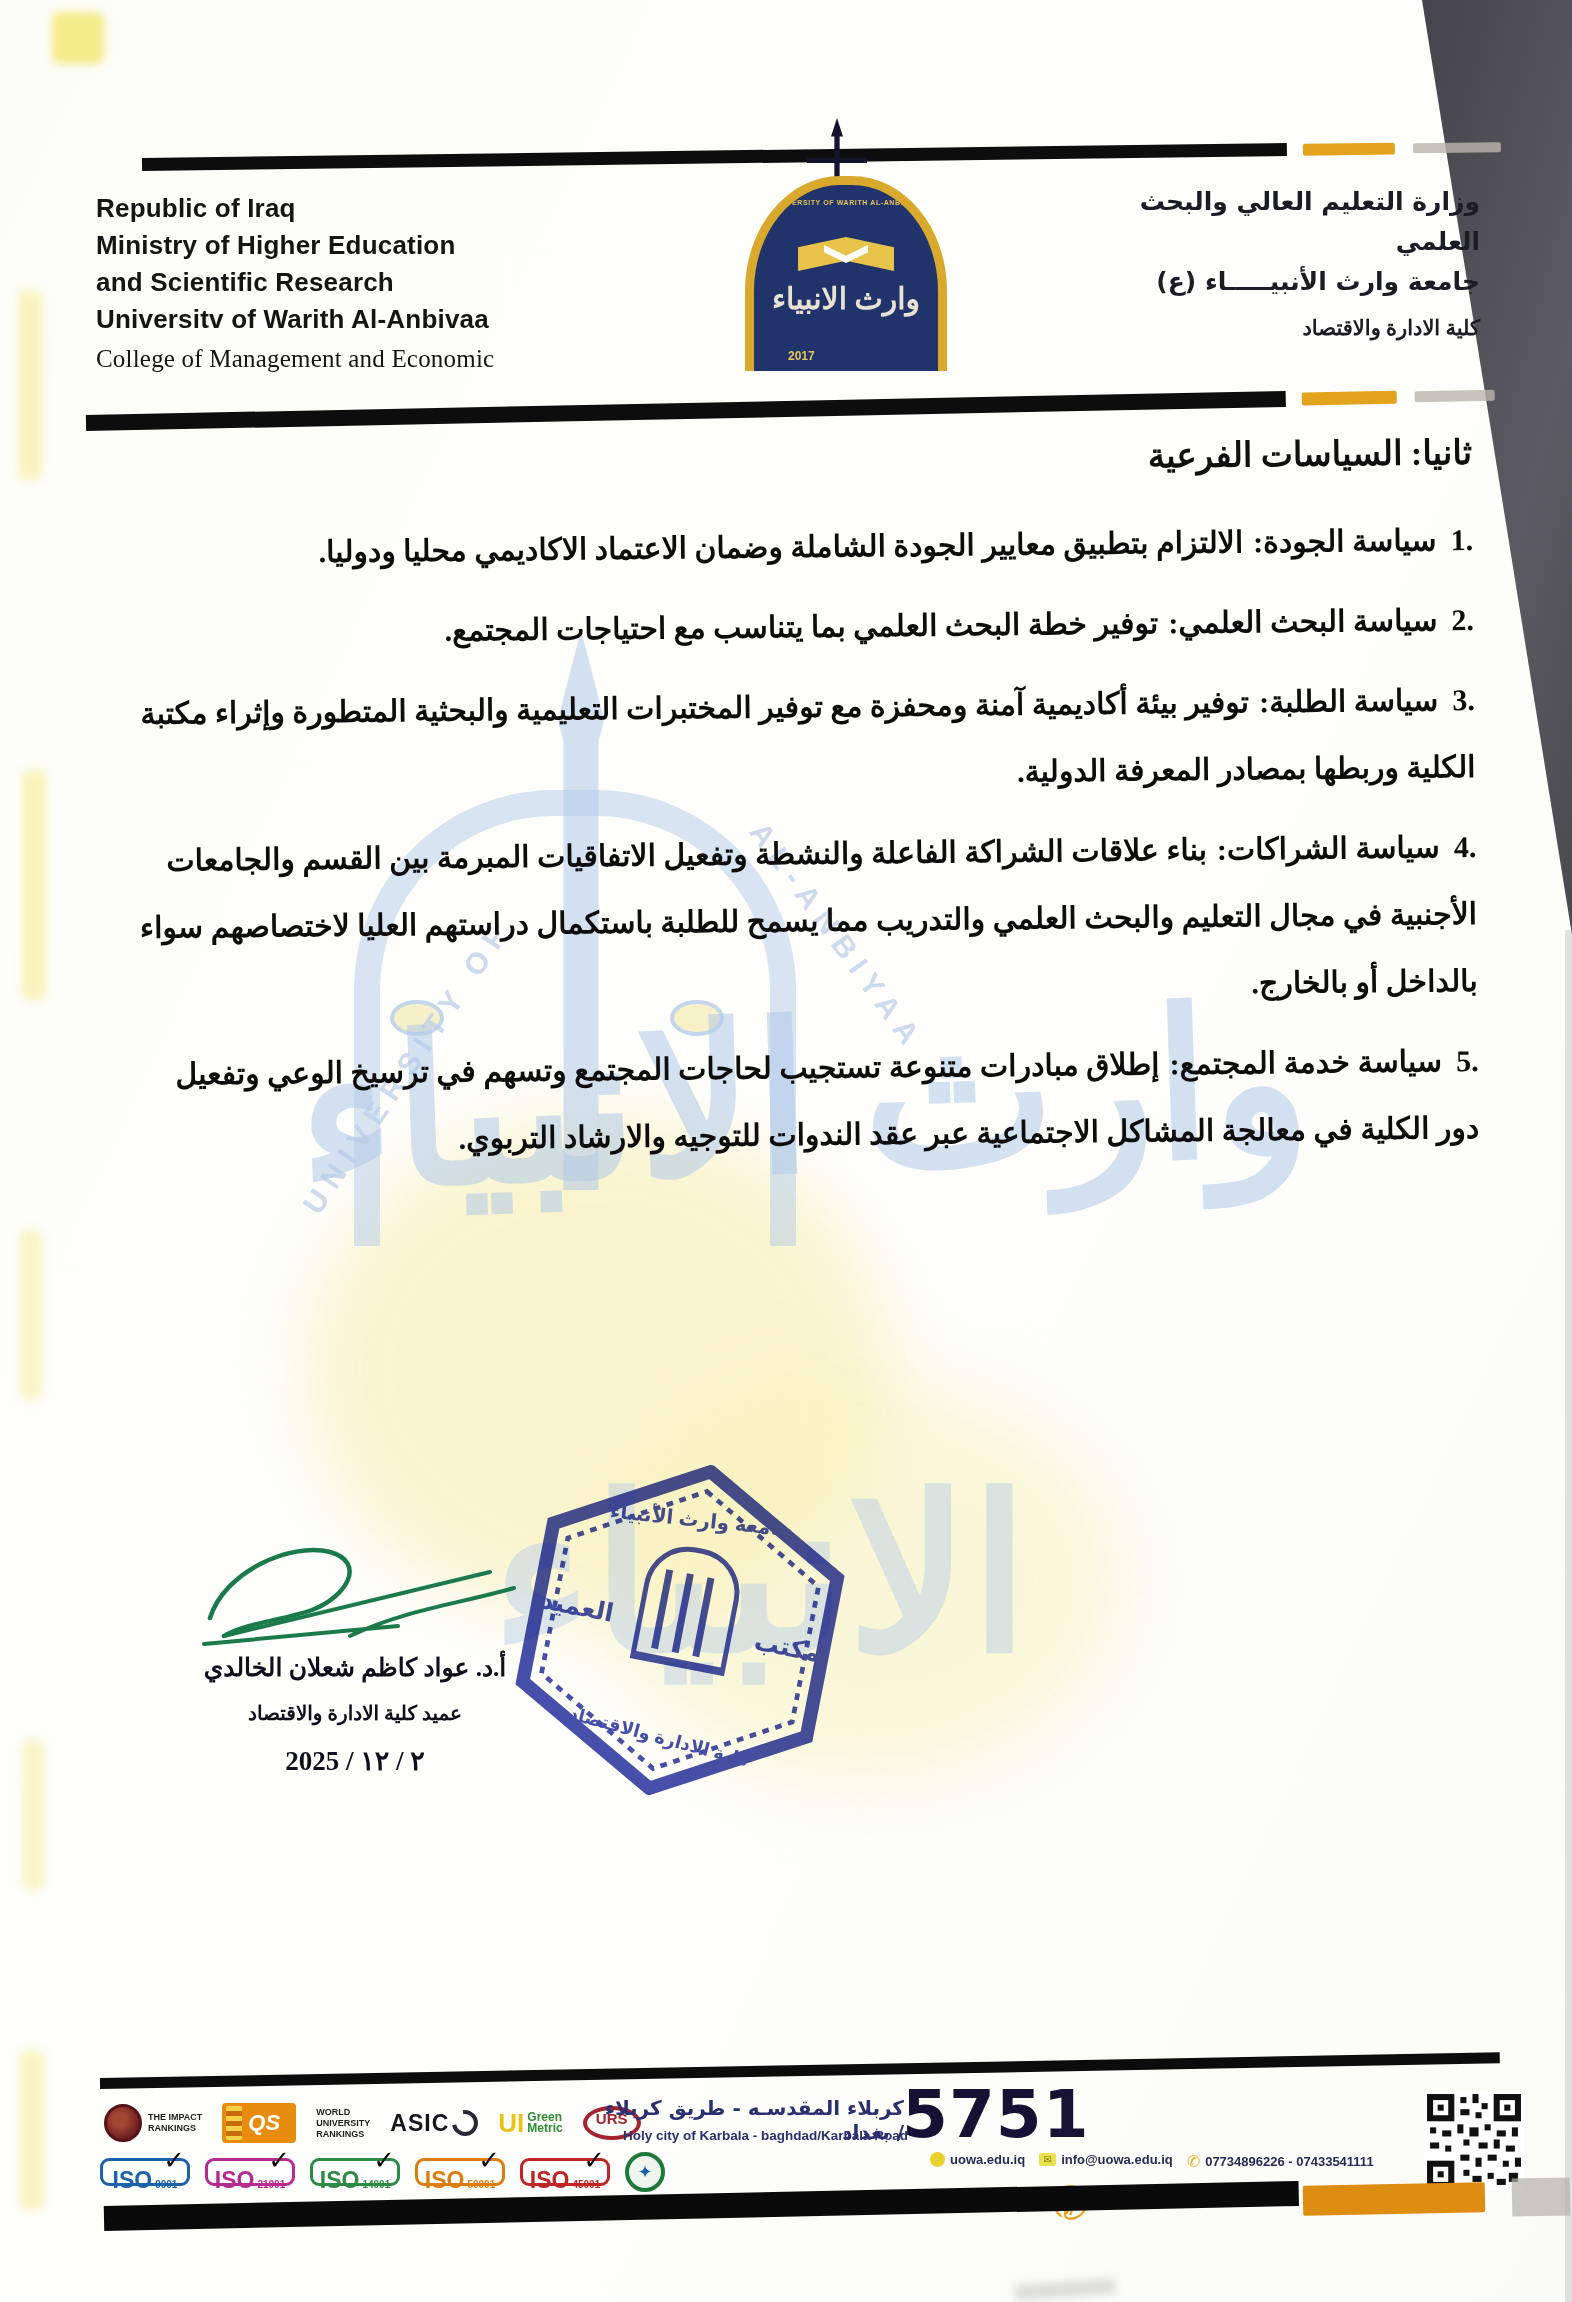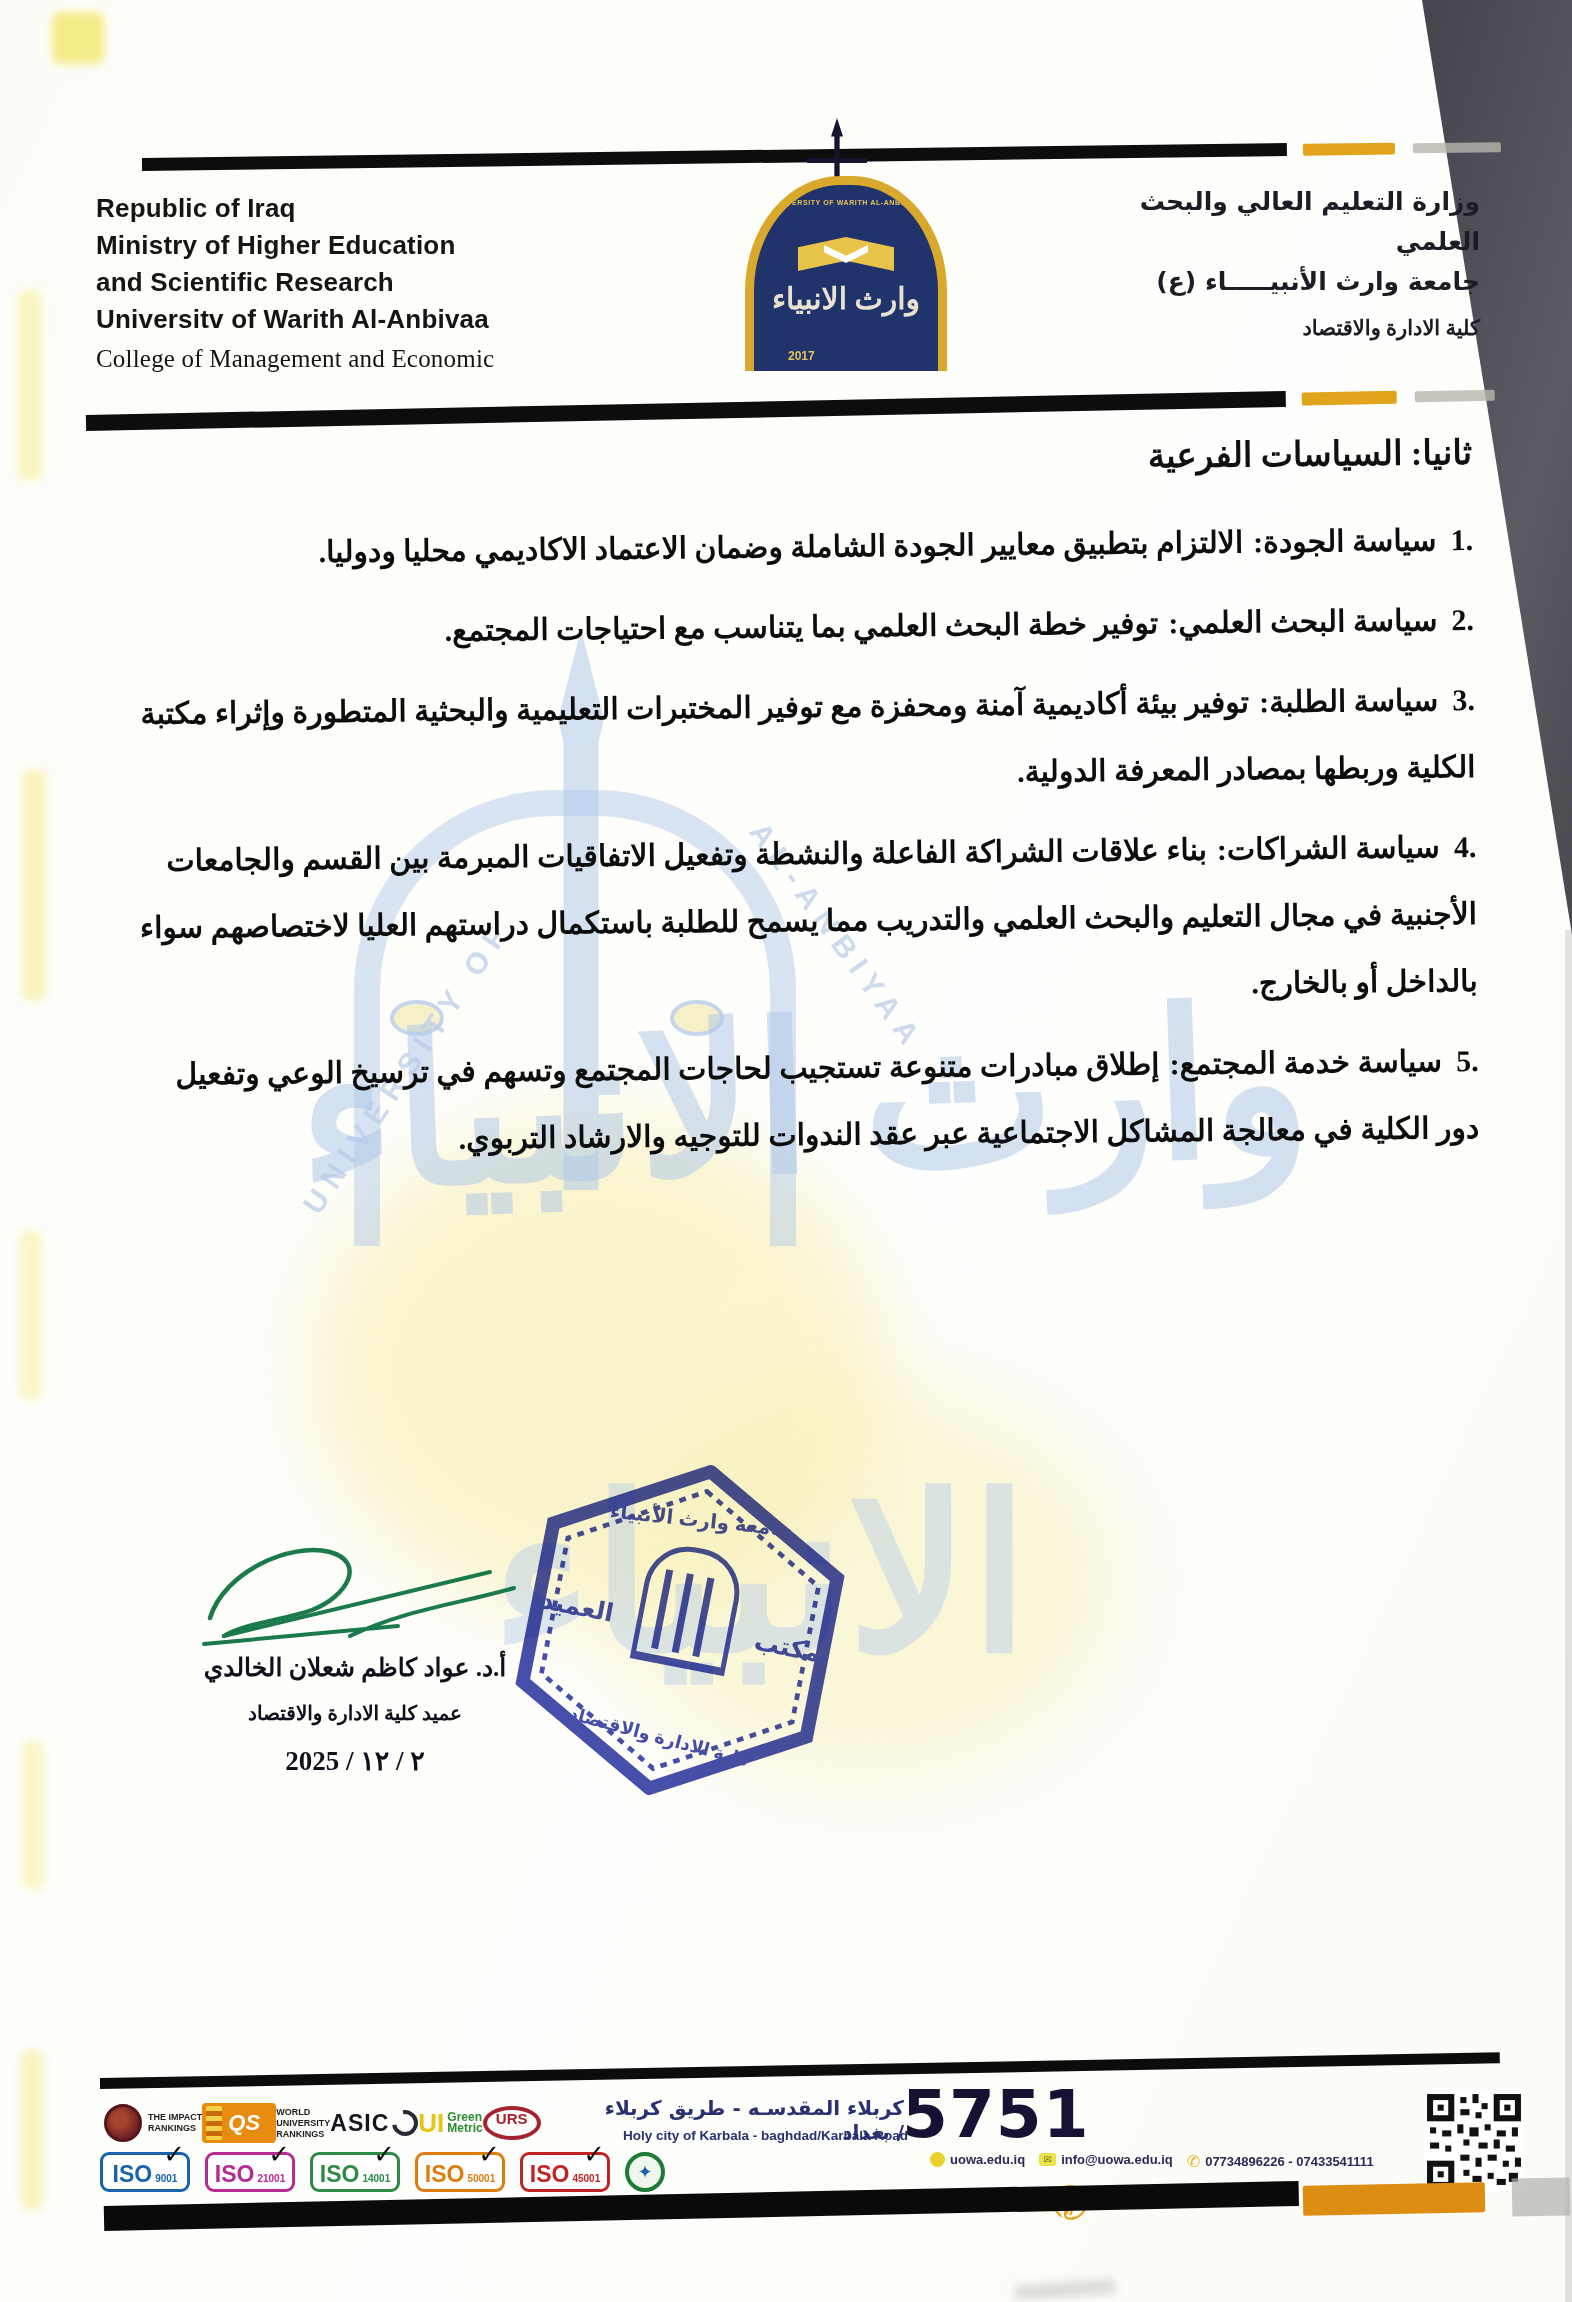--- a/index.html
+++ b/index.html
@@ -111,40 +111,40 @@
     font-weight:bold;font-size:18px;transform:rotate(4deg);}
   
   .f-rule-top{position:absolute;left:100px;top:2078px;width:1400px;height:11px;background:#0c0c0c;
     transform:rotate(-1.05deg);transform-origin:left center;}
   .f-rule-bot{position:absolute;left:104px;top:2206px;width:1195px;height:25px;background:#0a0a0a;
     transform:rotate(-1.2deg);transform-origin:left center;}
   .f-orange{position:absolute;left:1303px;top:2184px;width:182px;height:30px;background:#dd8d12;
     transform:rotate(-1.2deg);border-radius:2px;}
   .f-gray{position:absolute;left:1512px;top:2178px;width:58px;height:38px;background:#b3b0ab;opacity:.7;
     transform:rotate(-1.2deg);}
-  .rank-row{position:absolute;left:104px;top:2098px;display:flex;align-items:center;height:50px;}
+  .rank-row{position:absolute;left:104px;top:2098px;display:flex;align-items:center;gap:20px;height:50px;}
   .rk{display:flex;align-items:center;gap:6px;}
   .rk-txt i{display:block;font-style:normal;font-weight:bold;font-size:9px;line-height:11px;color:#1c1c1c;}
   .impact-circle{width:38px;height:38px;border-radius:50%;background:radial-gradient(circle at 40% 40%,#a4452f 25%,#6e1f25 70%);
     border:3px solid #571418;box-sizing:border-box;}
   .qs-box{width:74px;height:40px;background:#e88c10;border-radius:4px;display:flex;align-items:center;}
   .qs-dots{width:16px;height:34px;margin-left:4px;background:
     repeating-linear-gradient(#f6d24a 0 5px,#c86a0e 5px 10px);border-radius:2px;}
   .qs-box b{color:#fff;font-size:22px;font-style:italic;margin-left:6px;}
   .asic{display:flex;align-items:center;gap:3px;}
   .asic b{font-size:23px;letter-spacing:1px;color:#15151f;}
   .asic-swirl{width:18px;height:18px;border:4px solid #2a2a36;border-left-color:transparent;border-radius:50%;
     transform:rotate(35deg);}
   .green{display:flex;align-items:center;gap:3px;}
   .green .ui{color:#e8c414;font-size:26px;font-weight:bold;}
   .green .rk-txt i{color:#2e8b34;font-size:12px;}
   .urs{width:58px;height:34px;border:4px solid #a52330;border-radius:50%;display:flex;align-items:flex-start;
     justify-content:center;font-weight:bold;font-size:15px;color:#a52330;box-sizing:border-box;}
   .iso-row{position:absolute;left:100px;top:2152px;display:flex;align-items:center;gap:15px;}
-  .iso{position:relative;width:90px;height:40px;border-radius:9px;display:flex;align-items:baseline;
+  .iso{position:relative;width:90px;height:28px;border-radius:9px;display:flex;align-items:baseline;
     justify-content:center;gap:3px;background:#fff;box-sizing:border-box;}
   .iso b{font-size:23px;line-height:38px;}
   .iso small{font-size:10px;font-weight:bold;}
   .iso .check{position:absolute;right:2px;top:-16px;font-size:26px;font-weight:bold;color:#0a0a0a;}
   .iso1{border:3px solid #1a62aa;color:#1a62aa;}
   .iso2{border:3px solid #b62a92;color:#b62a92;}
   .iso3{border:3px solid #2e8b45;color:#2e8b45;}
   .iso4{border:3px solid #dd7d10;color:#dd7d10;}
   .iso5{border:3px solid #c02525;color:#c02525;}
   .round-emblem{width:40px;height:40px;border-radius:50%;border:4px solid #1f7a3a;box-sizing:border-box;

